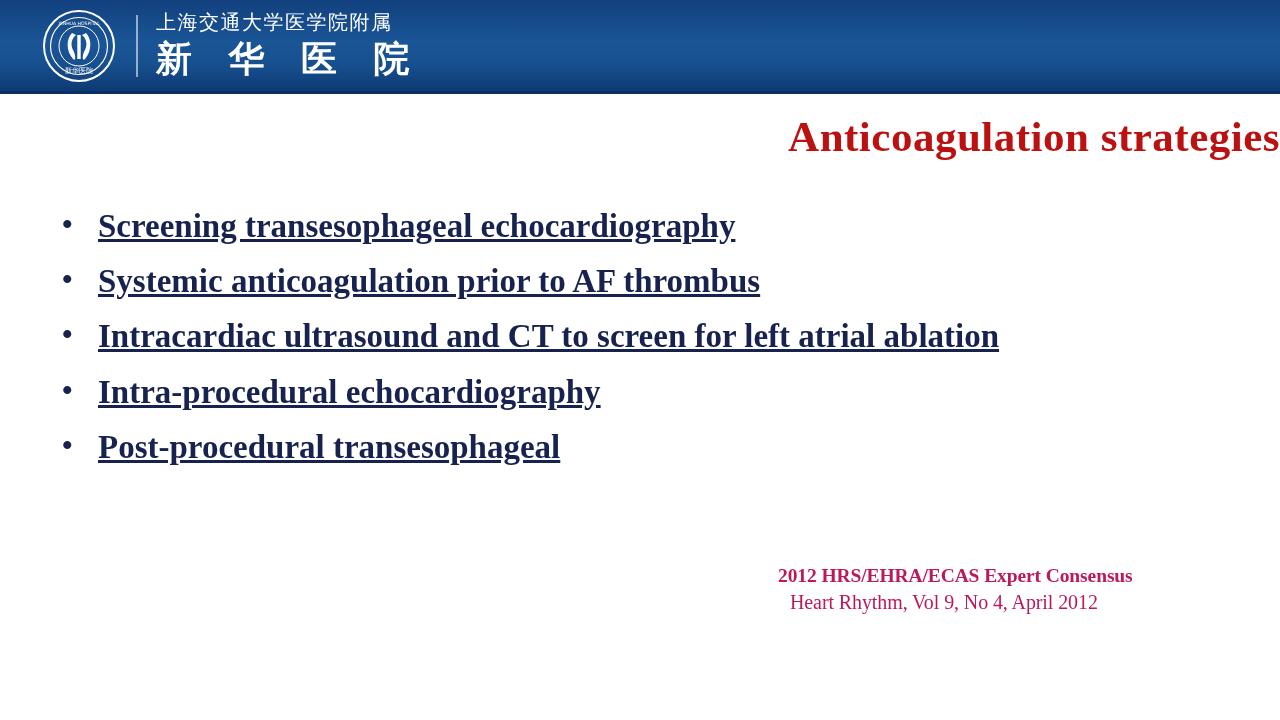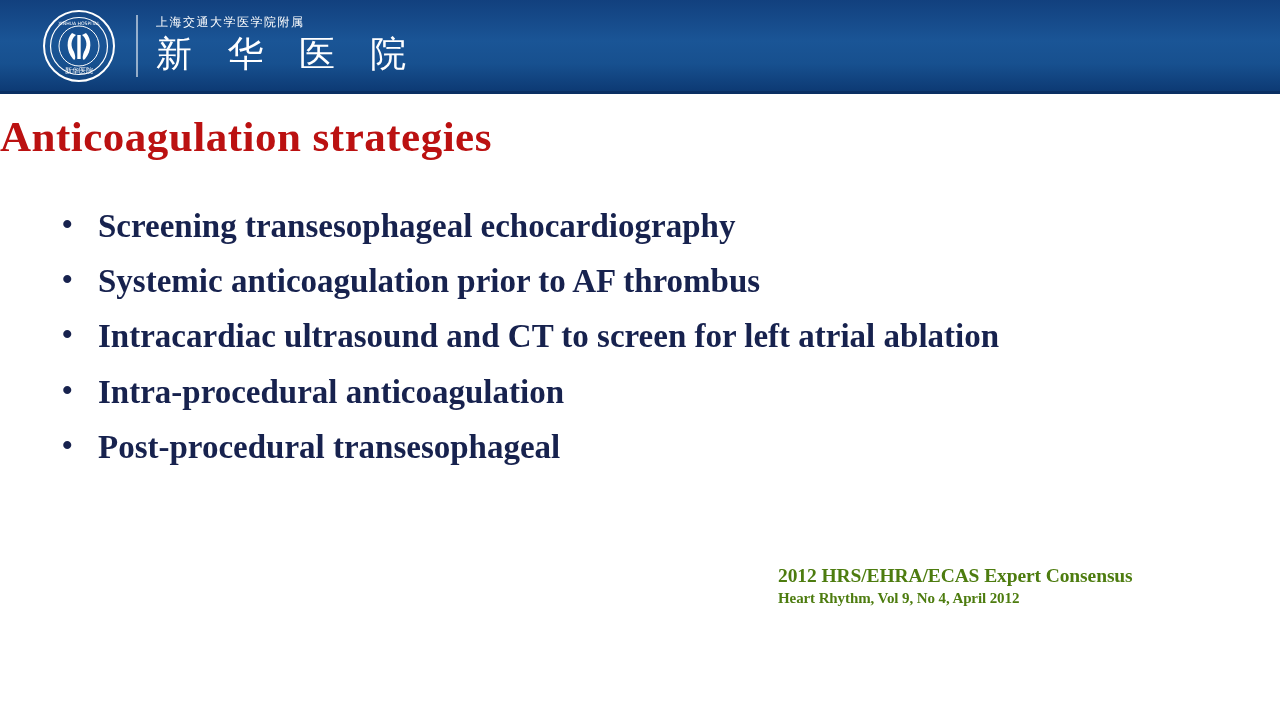--- a/index.html
+++ b/index.html
@@ -52,44 +52,44 @@
     background: rgba(255,255,255,0.55);
     margin: 0 18px 0 20px;
   }
   .logo-text {
     display: flex;
     flex-direction: column;
     justify-content: center;
   }
   .logo-text .cn-small {
     color: #ffffff;
-    font-size: 12px;
+    font-size: 20px;
     letter-spacing: 1.5px;
     font-family: Liberation Sans, sans-serif;
     line-height: 1.2;
     white-space: nowrap;
   }
   .logo-text .cn-big {
     color: #ffffff;
     font-size: 36px;
-    font-weight: normal;
+    font-weight: bold;
     letter-spacing: 12px;
     font-family: "DejaVu Sans", sans-serif;
     line-height: 1.25;
     margin-top: 2px;
     white-space: nowrap;
   }
 
   
   .slide-title {
     position: absolute;
     left: 0;
     top: 112px;
     width: 1280px;
-    text-align: left;
+    text-align: right;
     color: #bb1111;
     font-size: 43px;
     font-weight: bold;
     font-family: "Liberation Serif", serif;
     letter-spacing: 0.5px;
   }
 
   
   .bullets {
     position: absolute;
@@ -113,40 +113,42 @@
   .bullet .dot {
     flex: 0 0 auto;
     width: 36px;
     font-size: 30px;
     line-height: 1.28;
     color: #17224e;
     text-align: left;
   }
   .bullet .btext {
     flex: 1 1 auto;
+    text-decoration: underline;
   }
 
   
   .citation {
     position: absolute;
     left: 778px;
     top: 563px;
     width: 480px;
-    color: #4d7c0f;
+    color: #be185d;
     font-family: "Liberation Serif", serif;
   }
   .citation .cite-line {
     font-size: 19.5px;
     line-height: 1.33;
     font-weight: bold;
     letter-spacing: -0.1px;
   }
   .citation .cite-line.thin {
-    font-weight: bold;
-    font-size: 15px;
+    font-weight: normal;
+    font-size: 20px;
+    margin-left: 12px;
   }
 </style>
 </head>
 <body>
 
 <div class="slide">
 
   <div class="banner">
     <div class="banner-inner">
 
@@ -183,21 +185,21 @@
     <li class="bullet">
       <span class="dot">•</span>
       <span class="btext">Systemic anticoagulation prior to AF thrombus</span>
     </li>
     <li class="bullet">
       <span class="dot">•</span>
       <span class="btext">Intracardiac ultrasound and CT to screen for left atrial ablation</span>
     </li>
     <li class="bullet">
       <span class="dot">•</span>
-      <span class="btext">Intra-procedural anticoagulation</span>
+      <span class="btext">Intra-procedural echocardiography</span>
     </li>
     <li class="bullet">
       <span class="dot">•</span>
       <span class="btext">Post-procedural transesophageal</span>
     </li>
   </ul>
 
   <div class="citation">
     <div class="cite-line">2012 HRS/EHRA/ECAS Expert Consensus</div>
     <div class="cite-line thin">Heart Rhythm, Vol 9, No 4, April 2012</div>

